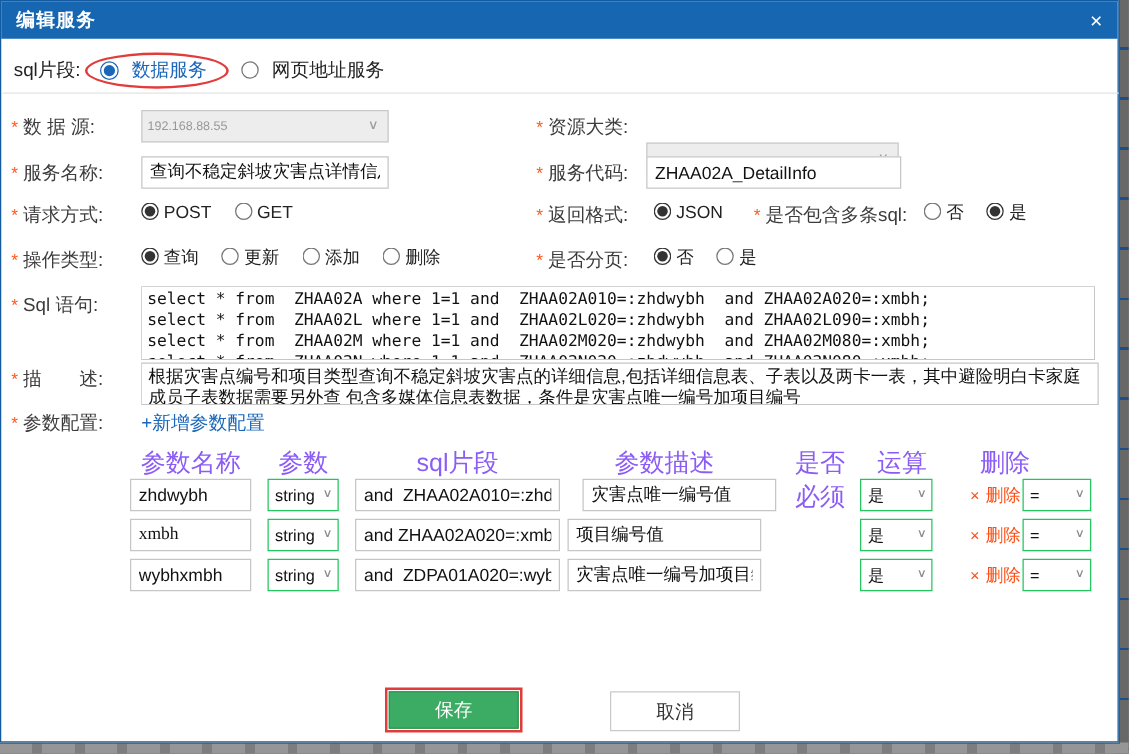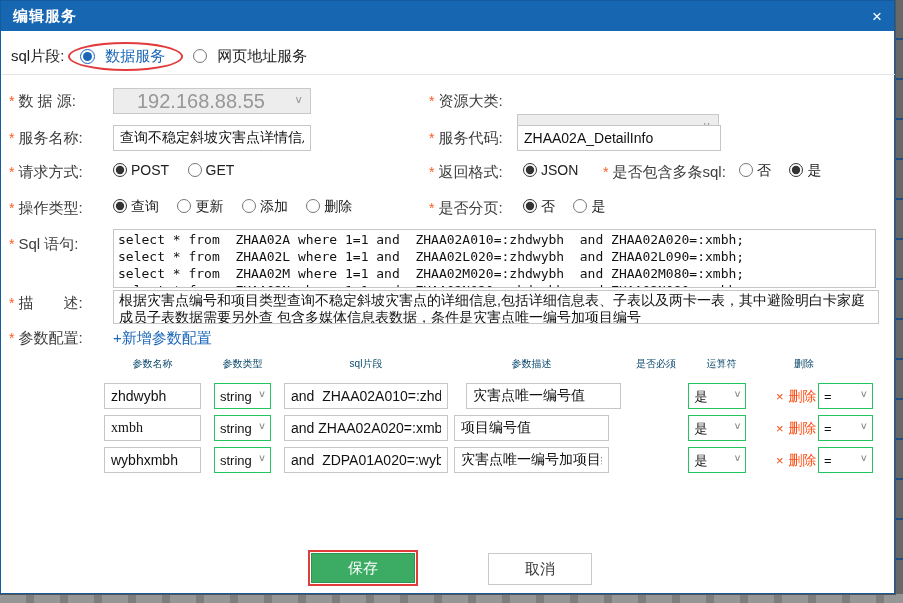--- a/index.html
+++ b/index.html
@@ -31,36 +31,36 @@
   .lbl { font-size:15px; color:#3c3c3c; white-space:nowrap; }
   .star { color:#ff5a1e; margin-right:4px; font-size:14px; }
   .abs { position:absolute; }
 
   input[type=text] { border:1px solid #c6c6c6; height:26px; font-size:14px; padding:0 6px; color:#111;
     font-family:"Liberation Sans", sans-serif; }
   input[type=radio] { accent-color:#333; width:14px; height:14px; margin-right:4px; vertical-align:-2px; }
   input[type=radio].blue { accent-color:#1a66b8; width:15px; height:15px; }
   .radio-lbl { font-size:14px; color:#222; margin-right:14px; }
 
-  .drop-disabled { background:#ededed; border:1px solid #c9c9c9; height:26px; color:#979797; font-size:20px;
-    display:flex; align-items:center; padding:0 22px 0 23px; position:relative; }
+  .drop-disabled { background:#ededed; border:1px solid #c9c9c9; height:26px; color:#979797; font-size:10px;
+    display:flex; align-items:center; padding:0 22px 0 4px; position:relative; }
   .drop-disabled::after { content:"∨"; position:absolute; right:7px; top:4px; color:#9a9a9a; font-size:12px; transform:scaleY(.85); }
 
   .sel { position:relative; display:inline-block; }
   .sel select { appearance:none; -webkit-appearance:none; width:100%; height:26px; border:1px solid #22c55e;
     background:#fff; font-size:13px; color:#111; padding:0 15px 0 5px; font-family:"Liberation Sans", sans-serif; }
   .sel::after { content:"∨"; position:absolute; right:5px; top:5px; color:#8a8a8a; font-size:11px; transform:scaleY(.85); pointer-events:none; }
 
   textarea { border:1px solid #c6c6c6; resize:none; color:#111; overflow-y:scroll; }
   .sql-area { font-family:"DejaVu Sans Mono","Liberation Mono",monospace; font-size:13px; line-height:17px; padding:1px 4px; }
   .desc-area { font-family:"Liberation Sans", sans-serif; font-size:14px; line-height:17px; padding:1px 5px; }
 
   .link-add { color:#1a66b8; font-size:15px; cursor:pointer; }
 
-  .th { position:absolute; text-align:center; color:#0c4a6e; font-size:10px; }
+  .th { position:absolute; text-align:center; color:#8b5cf6; font-size:20px; }
   .del-link { color:#ff4d12; font-size:14px; cursor:pointer; white-space:nowrap; }
   .del-link .x { margin-right:5px; font-size:13px; }
 
   .save-wrap { position:absolute; left:307px; top:549px; border:2px solid #e23b3b; padding:1px; }
   .btn-save { width:104px; height:30px; background:#3cab63; color:#fff; font-size:15px; border:1px solid #2f9354;
     cursor:pointer; font-family:"Liberation Sans", sans-serif; box-shadow:0 2px 0 #1f5c38 inset 0 0 0 transparent; }
   .btn-cancel { position:absolute; left:487px; top:552px; width:104px; height:32px; background:#fff; color:#333;
     font-size:15px; border:1px solid #c9c9c9; cursor:pointer; font-family:"Liberation Sans", sans-serif; }
 </style>
 </head>

